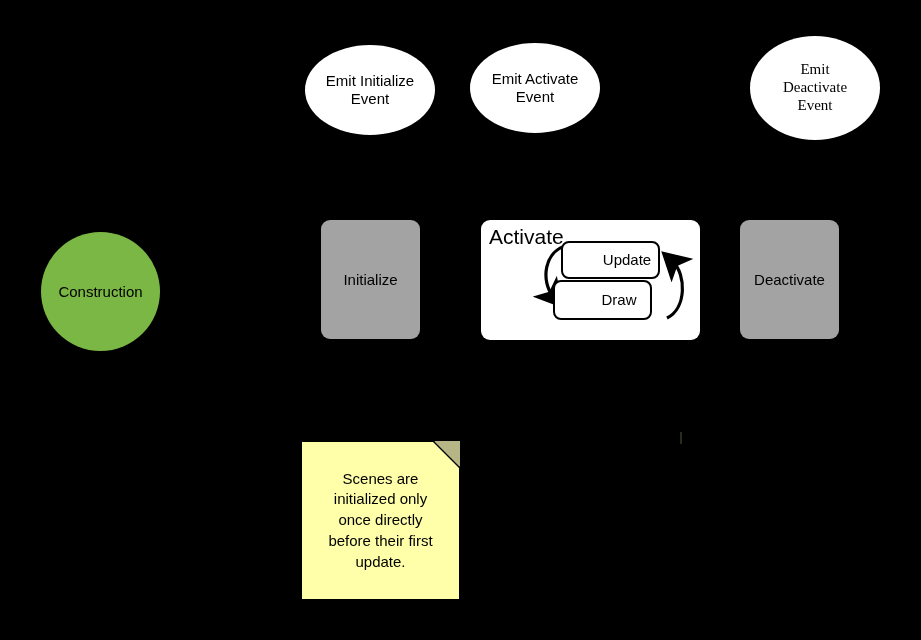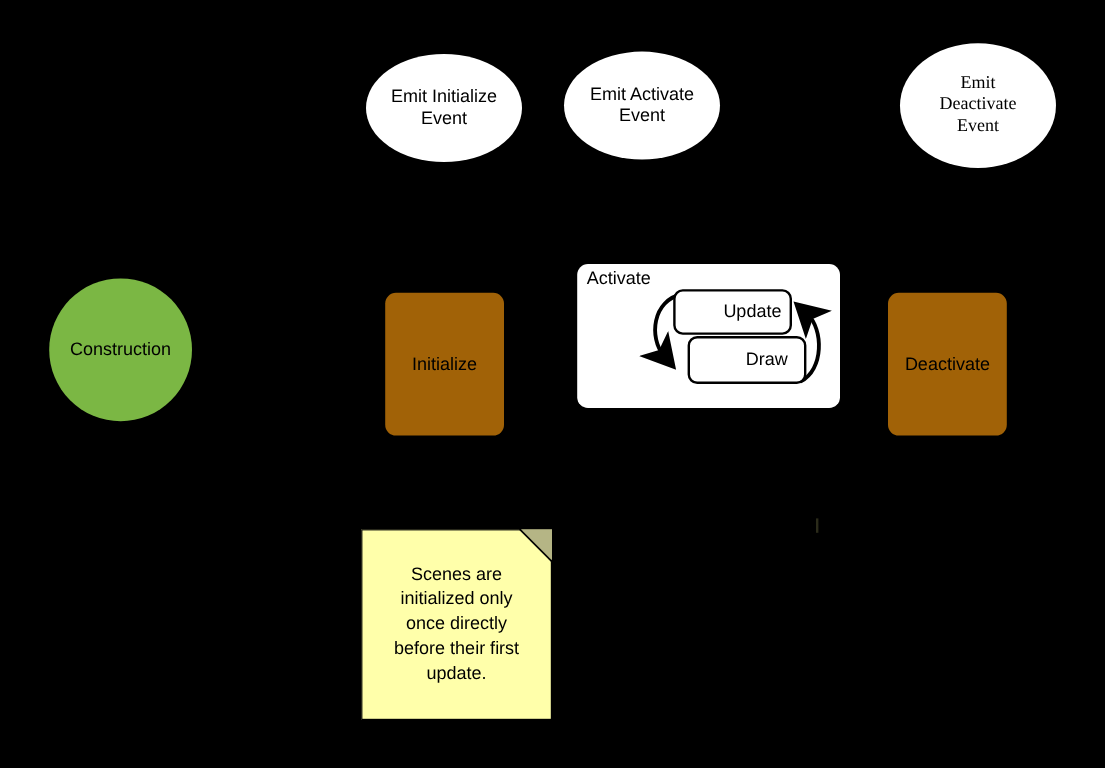--- a/index.html
+++ b/index.html
@@ -32,42 +32,41 @@
     display: flex;
     align-items: center;
     justify-content: center;
     box-sizing: border-box;
   }
   .ellipse .node-text { font-size: 15px; }
 
   
   .rbox {
     position: absolute;
-    background: #a16207;
+    background: #a3a3a3;
     border-radius: 9px;
     display: flex;
     align-items: center;
     justify-content: center;
     box-sizing: border-box;
-    margin-top: 24px;
   }
   .rbox .node-text { font-size: 15px; }
 
   
   .group-box {
     position: absolute;
     background: #ffffff;
     border-radius: 9px;
     box-sizing: border-box;
   }
   .group-label {
     position: absolute;
     left: 8px;
     top: 5px;
-    font-size: 15px;
+    font-size: 21px;
     color: #000000;
     line-height: 1.1;
   }
   .inner-box {
     position: absolute;
     background: #ffffff;
     border: 2px solid #000000;
     border-radius: 8px;
     box-sizing: border-box;
     display: flex;
@@ -176,21 +175,21 @@
 
       <g>
         <path d="M 186 98 C 206 88, 205 54, 192 42" fill="none" stroke="#000000" stroke-width="3.2" marker-end="url(#ah-up)"></path>
       </g>
     </svg>
 
     <div class="inner-box" style="left:80px; top:21px; width:99px; height:38px;">
       <span class="node-text">Update</span>
     </div>
 
-    <div class="inner-box" style="left:92px; top:60px; width:99px; height:40px;">
+    <div class="inner-box" style="left:72px; top:60px; width:99px; height:40px;">
       <span class="node-text">Draw</span>
     </div>
   </div>
 
   <div class="rbox" style="left:740px; top:220px; width:99px; height:119px;">
     <span class="node-text">Deactivate</span>
   </div>
 
   <div class="note" style="left:301px; top:441px; width:159px; height:159px;">
     <span class="node-text">Scenes are

